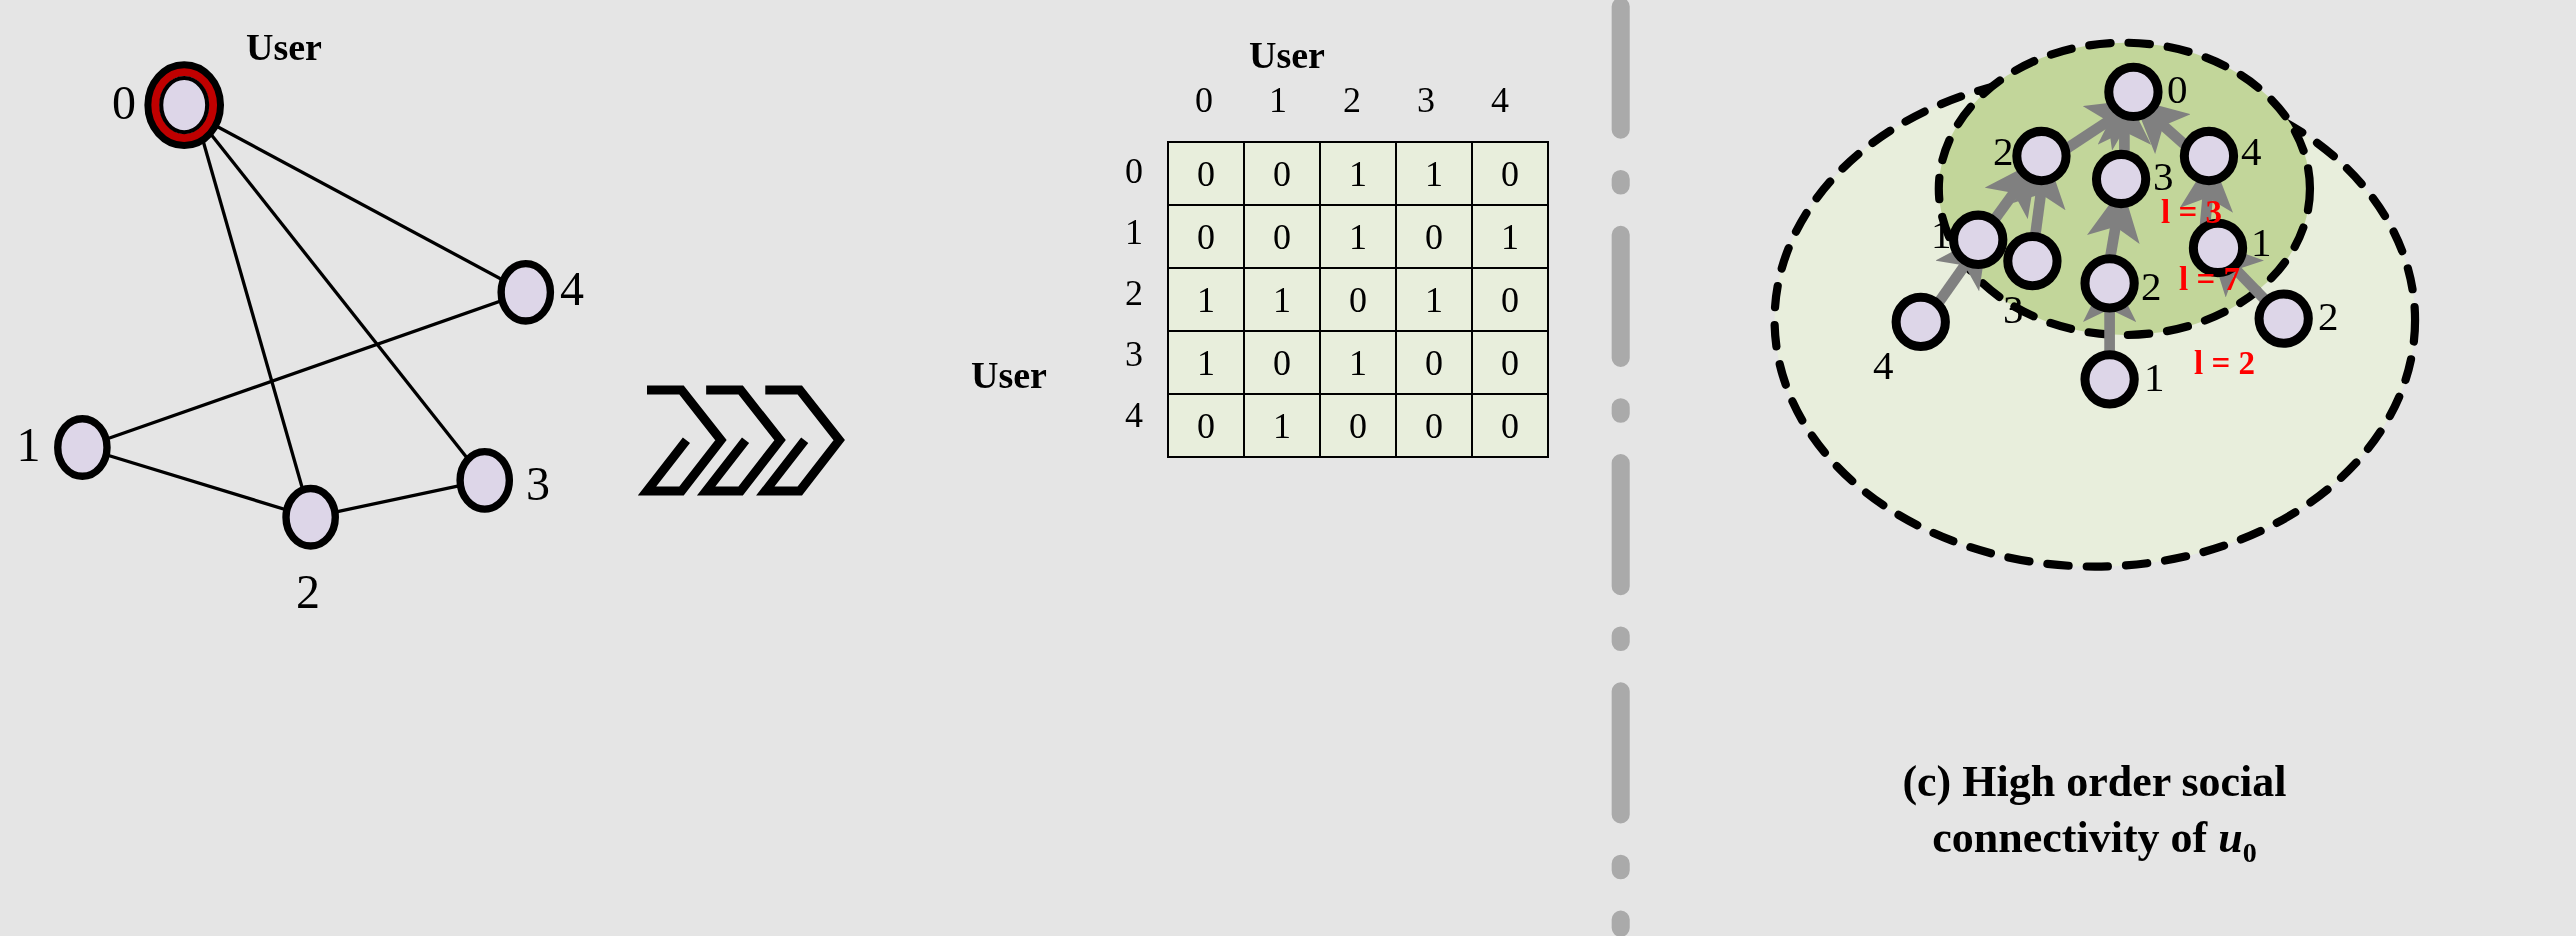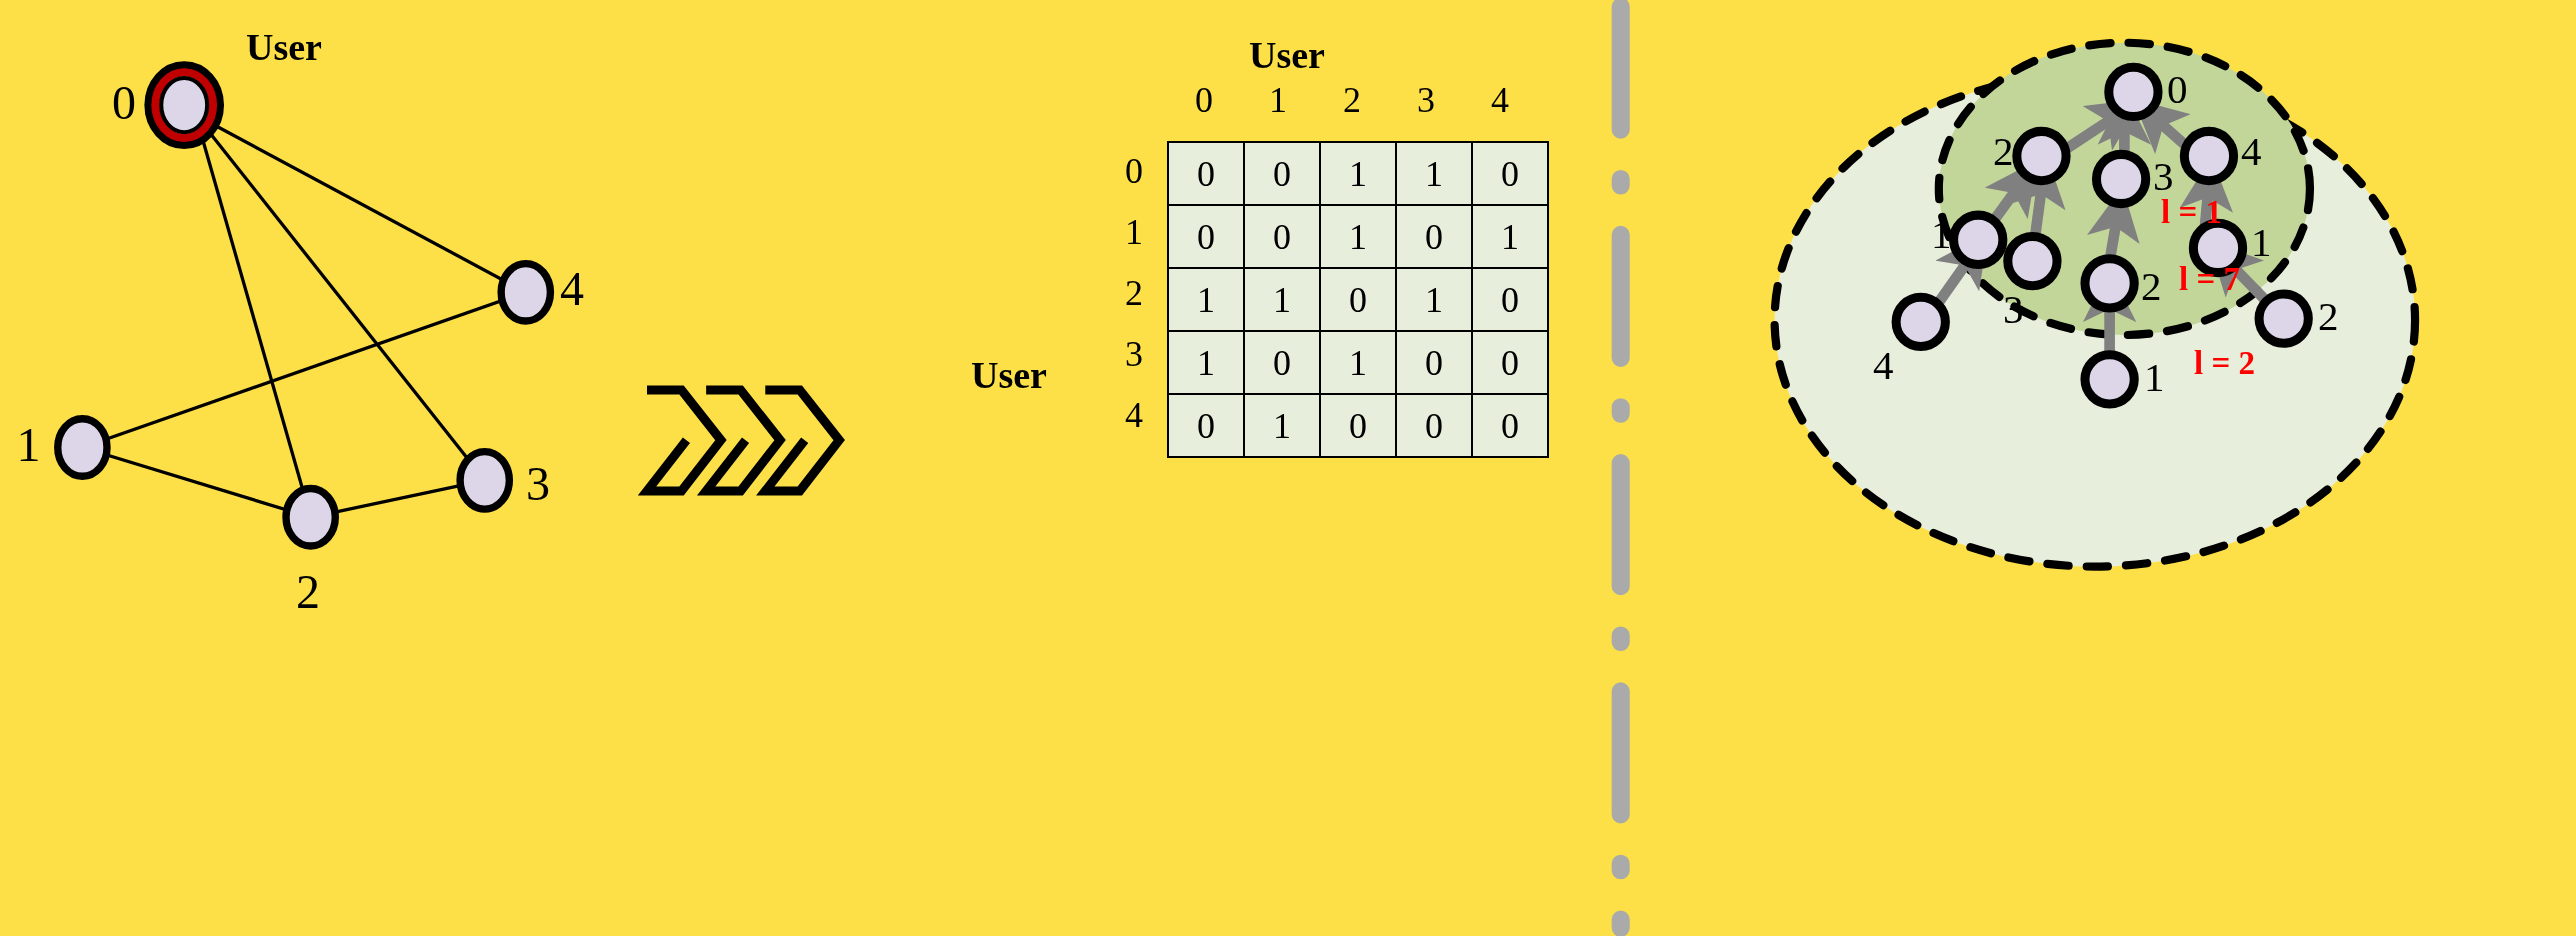--- a/index.html
+++ b/index.html
@@ -7,21 +7,21 @@
     padding: 0;
     background: #ffffff;
   }
   body {
     font-family: "Liberation Serif", "DejaVu Serif", serif;
   }
   #figure {
     position: relative;
     width: 2576px;
     height: 936px;
-    background: #fde047;
+    background: #e5e5e5;
     overflow: hidden;
   }
   .panel { position: absolute; }
 
   
   .hdr {
     position: absolute;
     font-weight: bold;
     font-size: 38px;
     color: #000;
@@ -295,20 +295,26 @@
 
     <div class="nodelabel" style="left:296px; top:214px;">1</div>
     <div class="nodelabel" style="left:368px; top:289px;">3</div>
     <div class="nodelabel" style="left:506px; top:266px;">2</div>
     <div class="nodelabel" style="left:616px; top:222px;">1</div>
 
     <div class="nodelabel" style="left:238px; top:345px;">4</div>
     <div class="nodelabel" style="left:683px; top:296px;">2</div>
     <div class="nodelabel" style="left:509px; top:357px;">1</div>
 
-    <div class="lvl" style="left:526px; top:196px; color:#ff0000;">l = 1</div>
+    <div class="lvl" style="left:526px; top:196px; color:#ff0000;">l = 3</div>
     <div class="lvl" style="left:544px; top:263px; color:#ff0000;">l = 7</div>
     <div class="lvl" style="left:559px; top:347px; color:#ff0000;">l = 2</div>
 
+    <div class="caption" style="left:49px; top:756px; width:821px;">
+      <div>(c) High order social</div>
+      <div style="margin-top:5px;">
+        <span>connectivity of </span><span class="ital">u</span><sub style="font-size:28px;">0</sub>
+      </div>
+    </div>
   </div>
 
 </div>
 
 
 </body></html>

